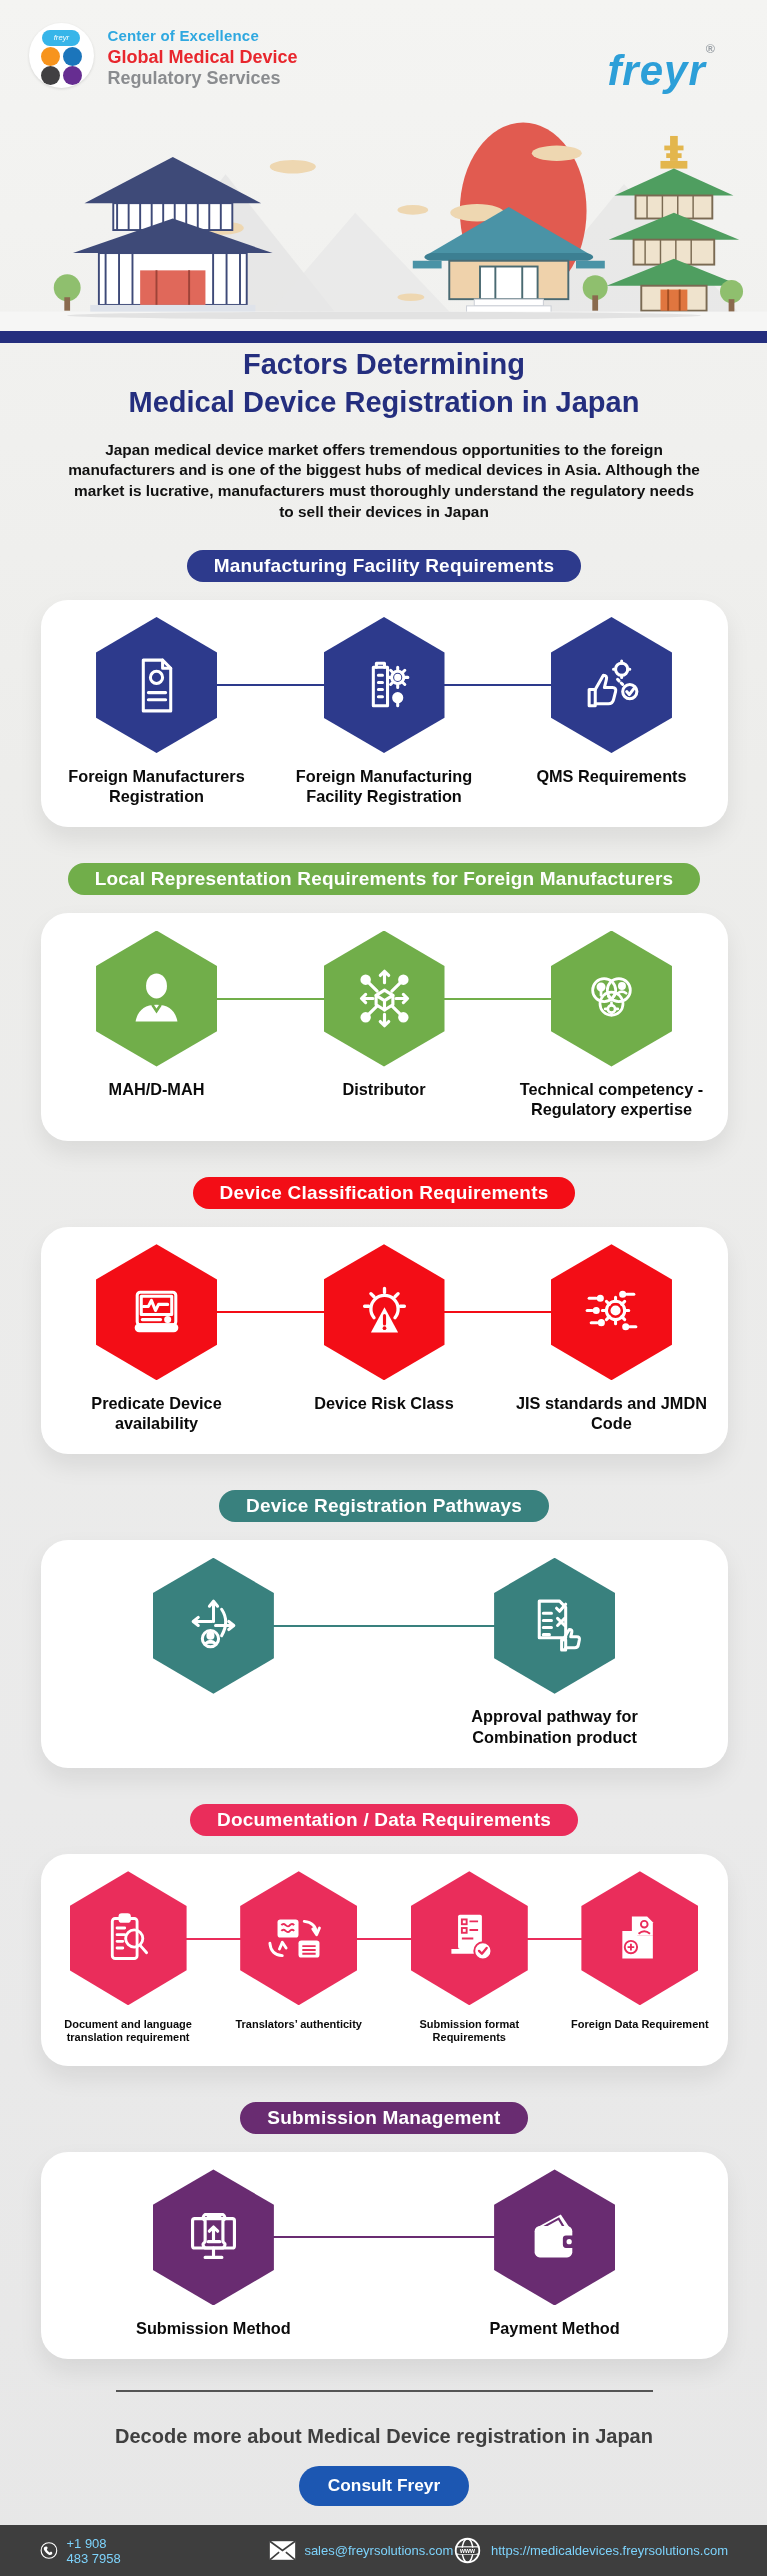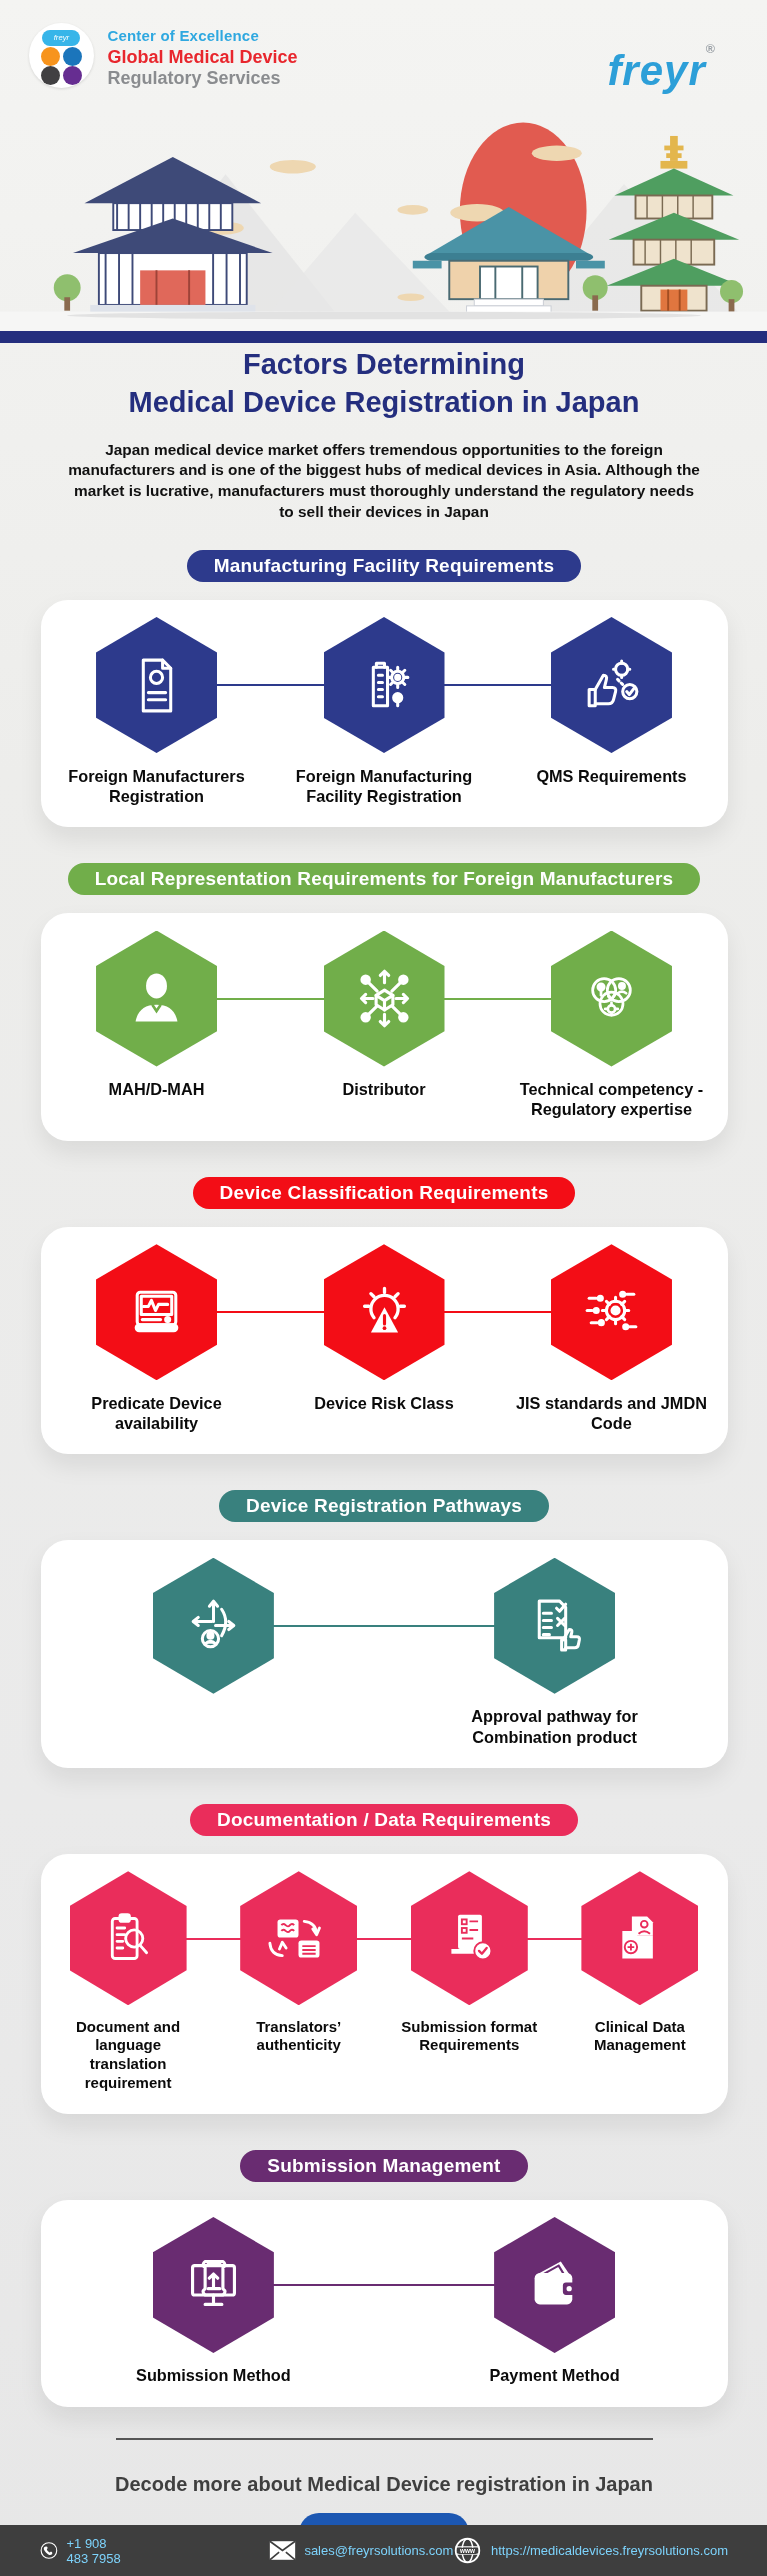--- a/index.html
+++ b/index.html
@@ -50,21 +50,21 @@
   .connector { position:absolute; top:67px; height:1.9px; z-index:0; }
   .item { position:relative; z-index:1; display:flex; flex-direction:column; align-items:center; }
   .w3 .item { width:211px; }
   .w4 .item { width:163px; }
   .w2 .item { width:288px; }
   .hex { width:121px; height:136px; display:flex; align-items:center; justify-content:center;
          clip-path:polygon(50% 0%,100% 26%,100% 74%,50% 100%,0% 74%,0% 26%); }
   .w4 .hex { width:117px; height:134px; }
   .item-label { margin-top:12.5px; text-align:center; font-weight:bold; color:#0b0b0b;
                 font-size:16.3px; line-height:1.25; }
-  .w4 .item-label { font-size:15px; }
+  .w4 .item-label { font-size:11px; }
 
   
   .divider { width:537px; height:1.9px; background:#555; margin:31px auto 0; }
   .cta-heading { text-align:center; margin-top:33px; color:#3f3f3f; font-size:20px; font-weight:bold; }
   .cta-row { text-align:center; margin-top:17.3px; }
   .cta-btn { display:inline-block; border:none; cursor:pointer; color:#fff; font-family:inherit;
              font-size:17.3px; font-weight:bold; padding:9.6px 29px; border-radius:23px; }
   .footer { position:absolute; left:0; right:0; bottom:0; height:51px; background:#3e3e3e;
             display:flex; align-items:center; padding:0 40px; color:#7dd3fc; font-size:13px; }
   .f-item { display:flex; align-items:center; gap:8.6px; }
@@ -411,21 +411,21 @@
           <div class="hex" style="background-color: rgb(234, 45, 91);">
             <svg width="61" height="61" viewBox="0 0 64 64">
               <path d="M24 9h16l6 6v14H24z" fill="#fff"></path>
               <circle cx="37" cy="17" r="3.5" fill="none" stroke="#ea2d5b" stroke-width="2"></circle>
               <path d="M31 27q6-5 12 0" fill="none" stroke="#ea2d5b" stroke-width="2"></path>
               <path d="M14 24h12l4 5h16v24H14z" fill="#fff"></path>
               <circle cx="23" cy="41" r="6.5" fill="none" stroke="#ea2d5b" stroke-width="2"></circle>
               <path d="M23 37.5v7M19.5 41h7" stroke="#ea2d5b" stroke-width="2"></path>
             </svg>
           </div>
-          <div class="item-label">Clinical Data Management</div>
+          <div class="item-label">Foreign Data Requirement</div>
         </div>
       </div>
     </div>
   </div>
 
   <div class="section">
     <div class="pill-row"><div class="pill" style="background-color: rgb(105, 44, 113);">Submission Management</div></div>
     <div class="card">
       <div class="items w2">
         <div class="connector" style="left: 154px; right: 154px; background-color: rgb(105, 44, 113);"></div>

